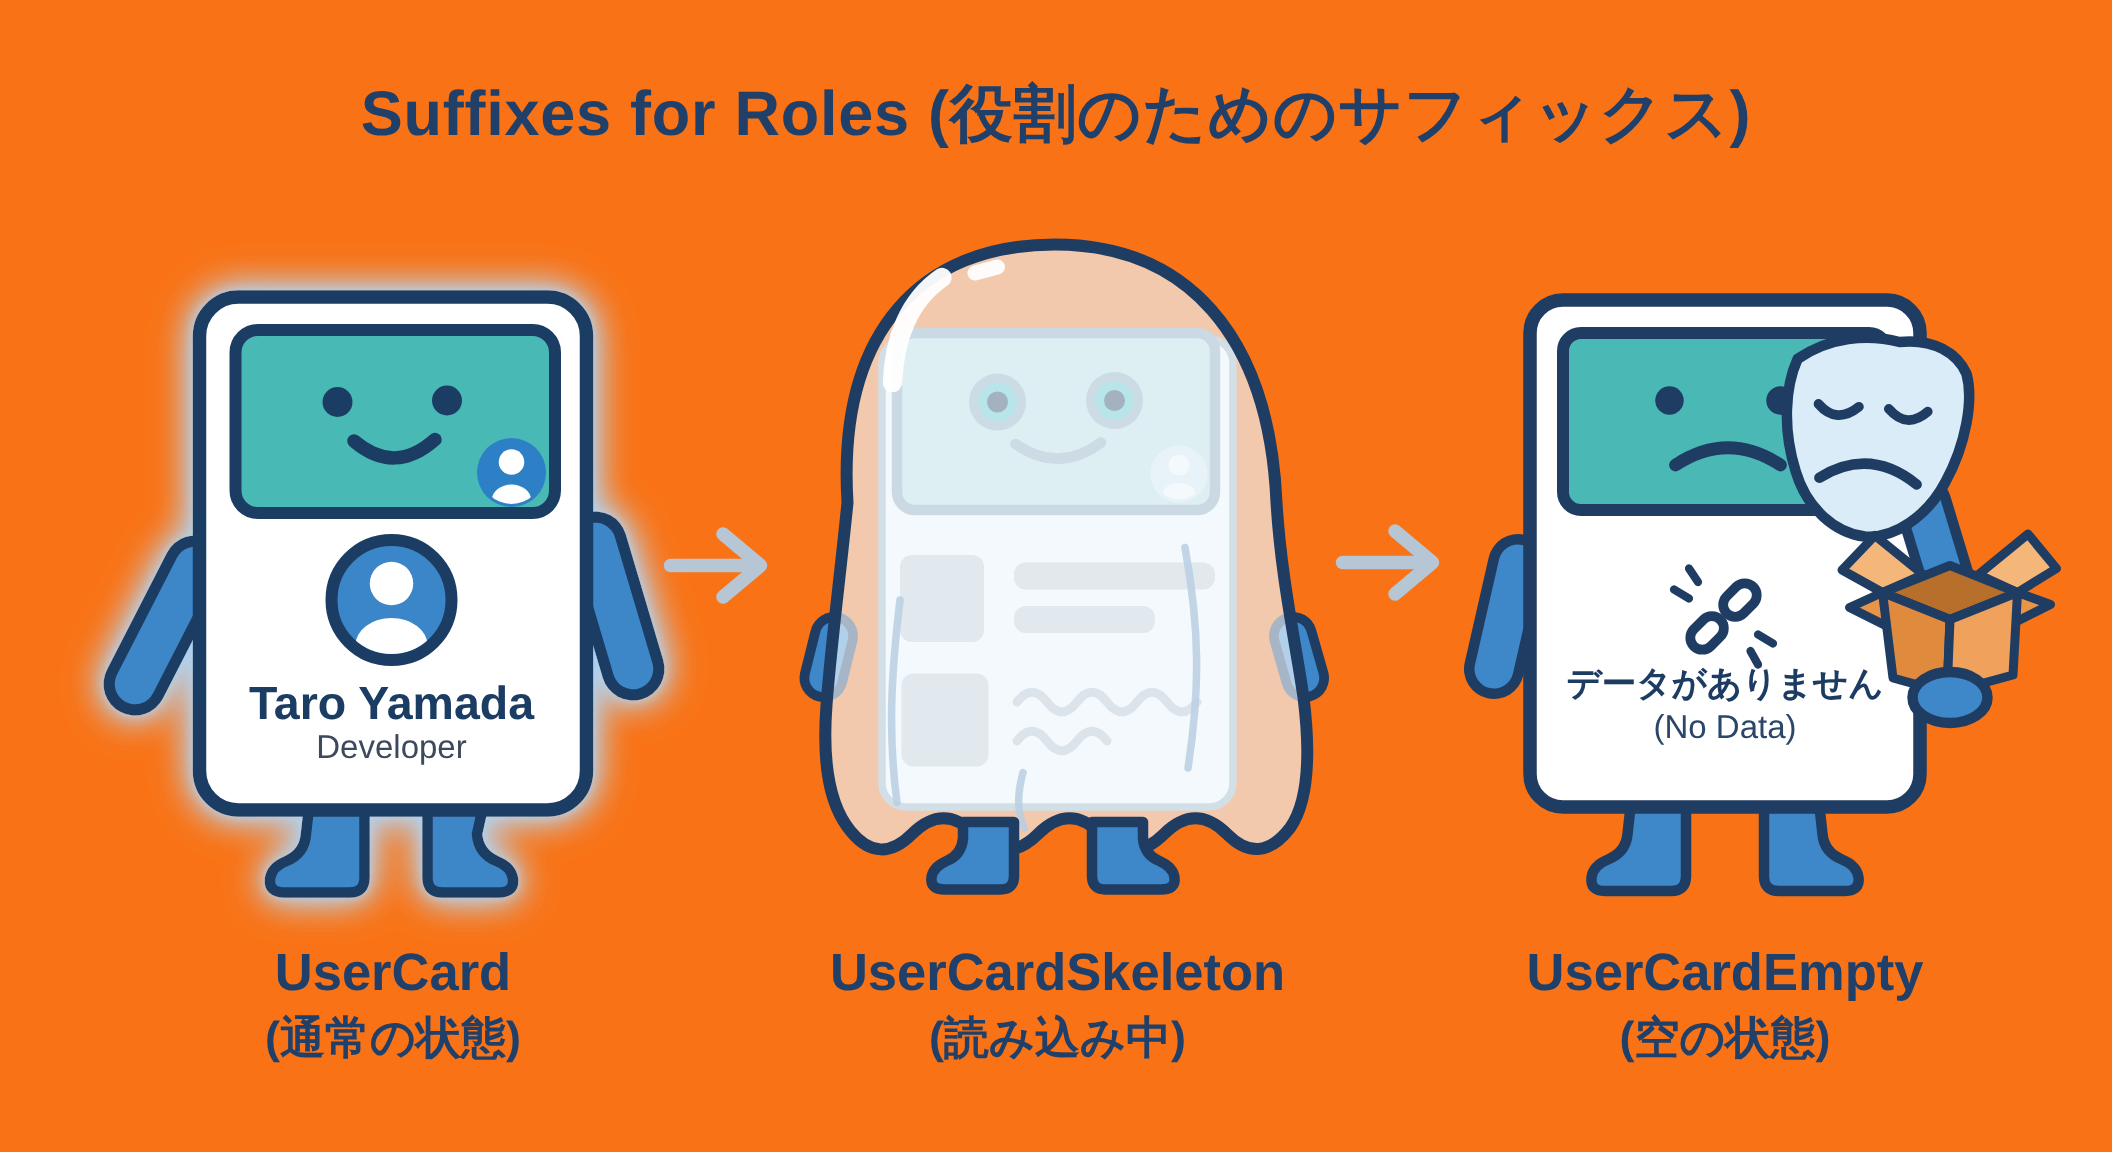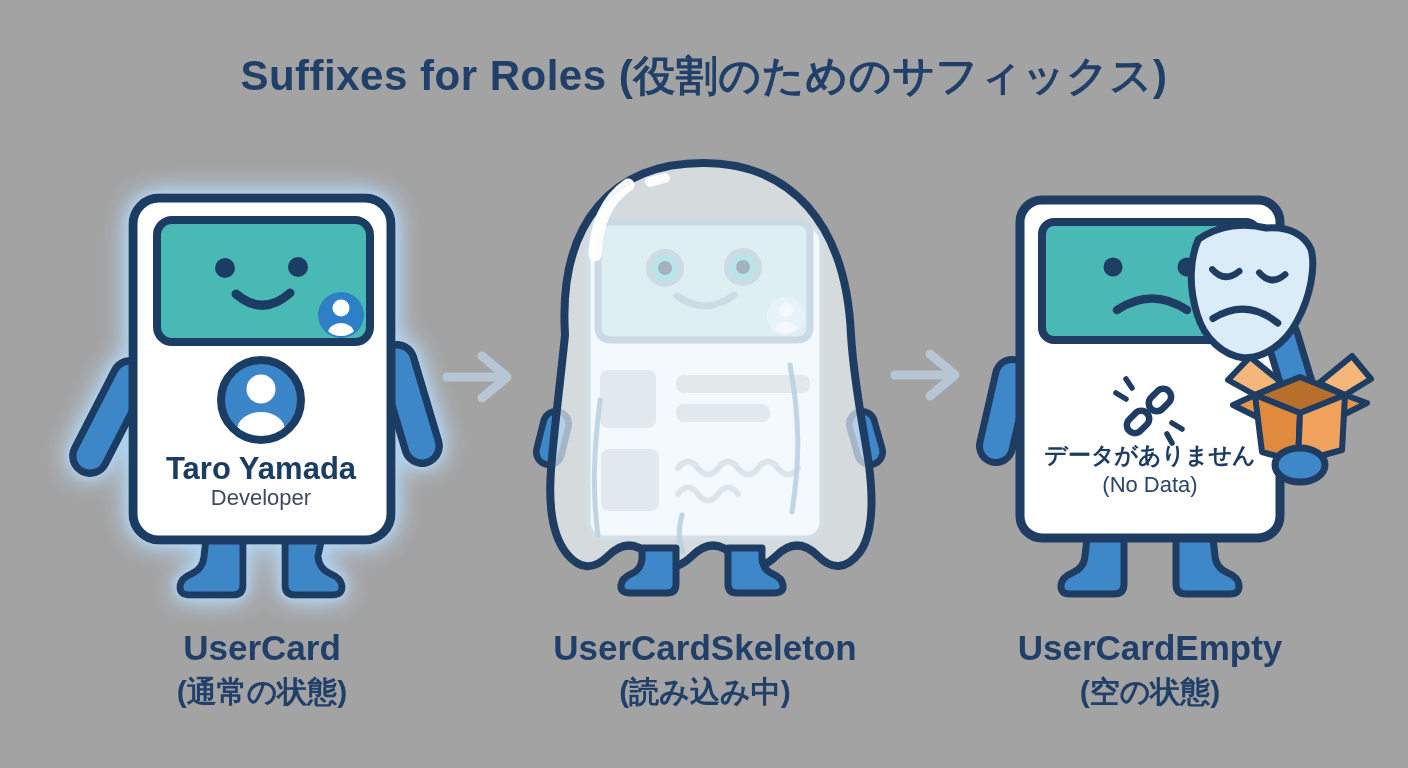--- a/index.html
+++ b/index.html
@@ -1,18 +1,18 @@
 <!DOCTYPE html>
 <html><head>
 <meta charset="utf-8">
 <style>
   html,body{margin:0;padding:0;background:#f5f4f1;}
   #canvas{
     position:relative;width:1408px;height:768px;margin:0 auto;
-    background:#a3a3a3;overflow:hidden;
+    background:#f97316;overflow:hidden;
     font-family:"Liberation Sans","DejaVu Sans",sans-serif;
   }
   svg{display:block}
   text{font-family:"Liberation Sans","DejaVu Sans",sans-serif;fill:#20406a;}
   .t-title{font-size:42px;font-weight:bold;letter-spacing:.5px;}
   .t-label{font-size:35px;font-weight:bold;}
   .t-sub{font-size:30px;font-weight:bold;}
   .t-name{font-size:31px;font-weight:bold;fill:#1d3c63;}
   .t-role{font-size:22px;fill:#3d4a5c;}
   .t-msg{font-size:23px;font-weight:bold;fill:#1d3c63;}

